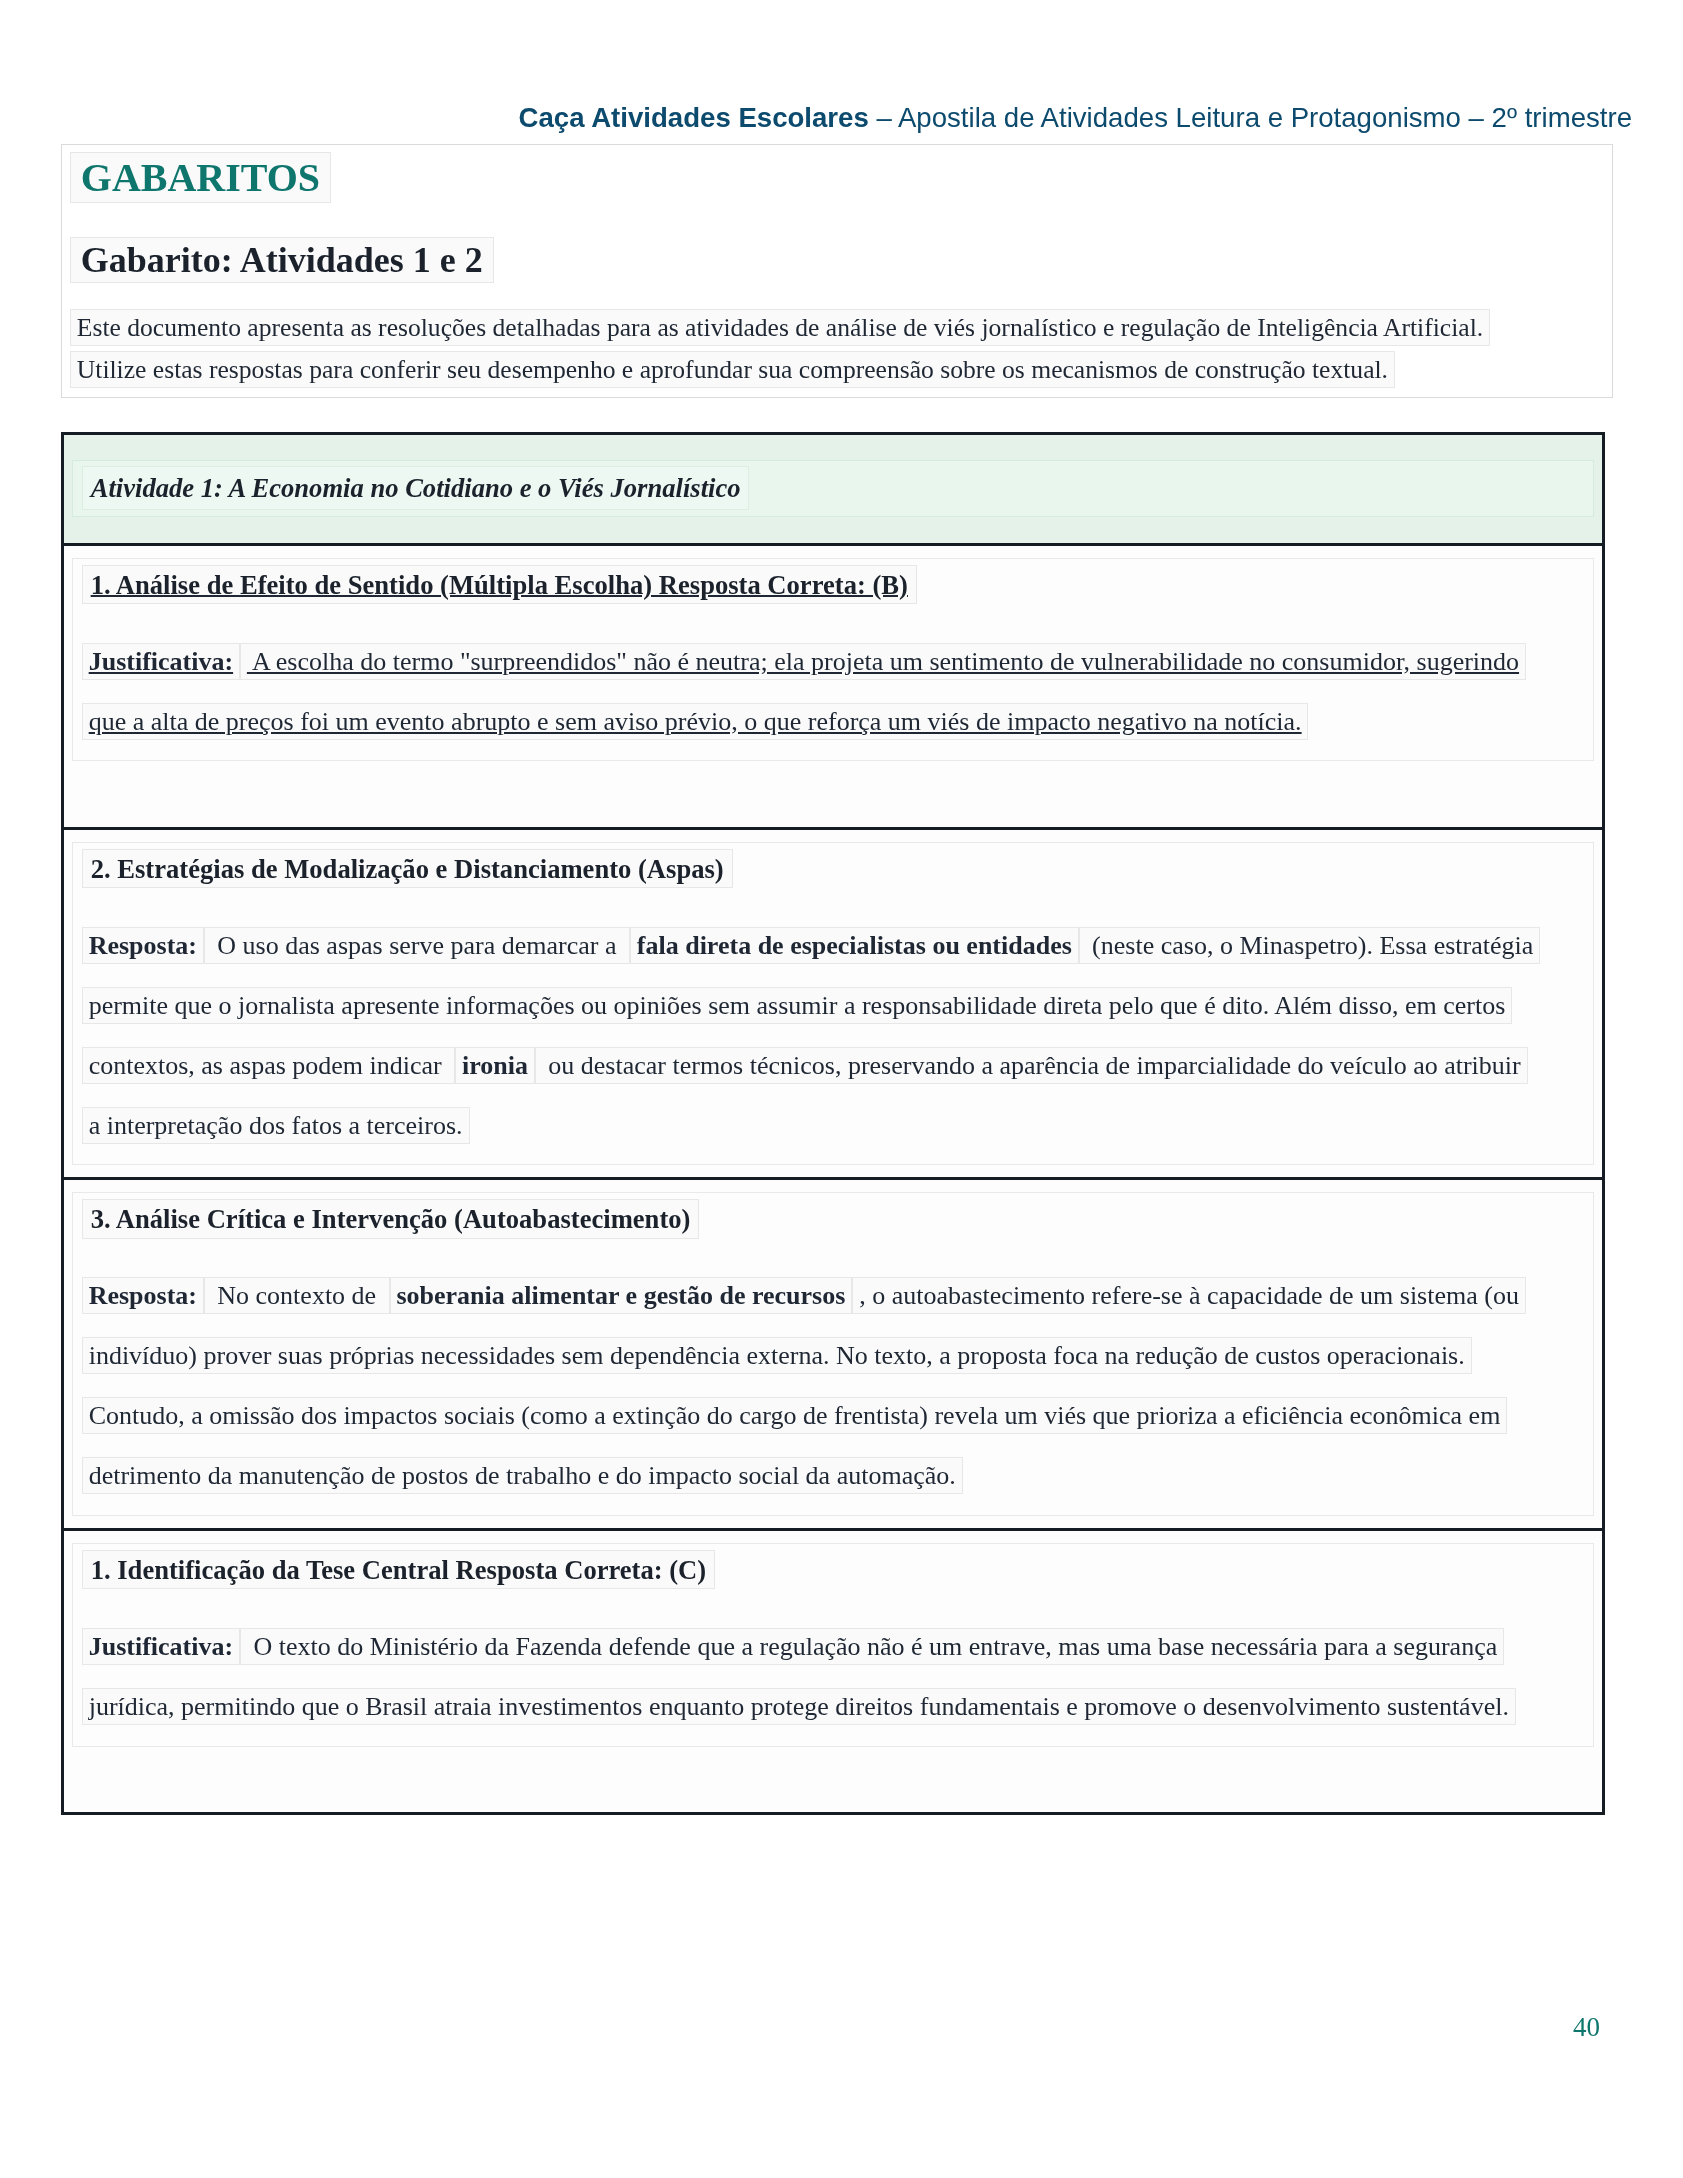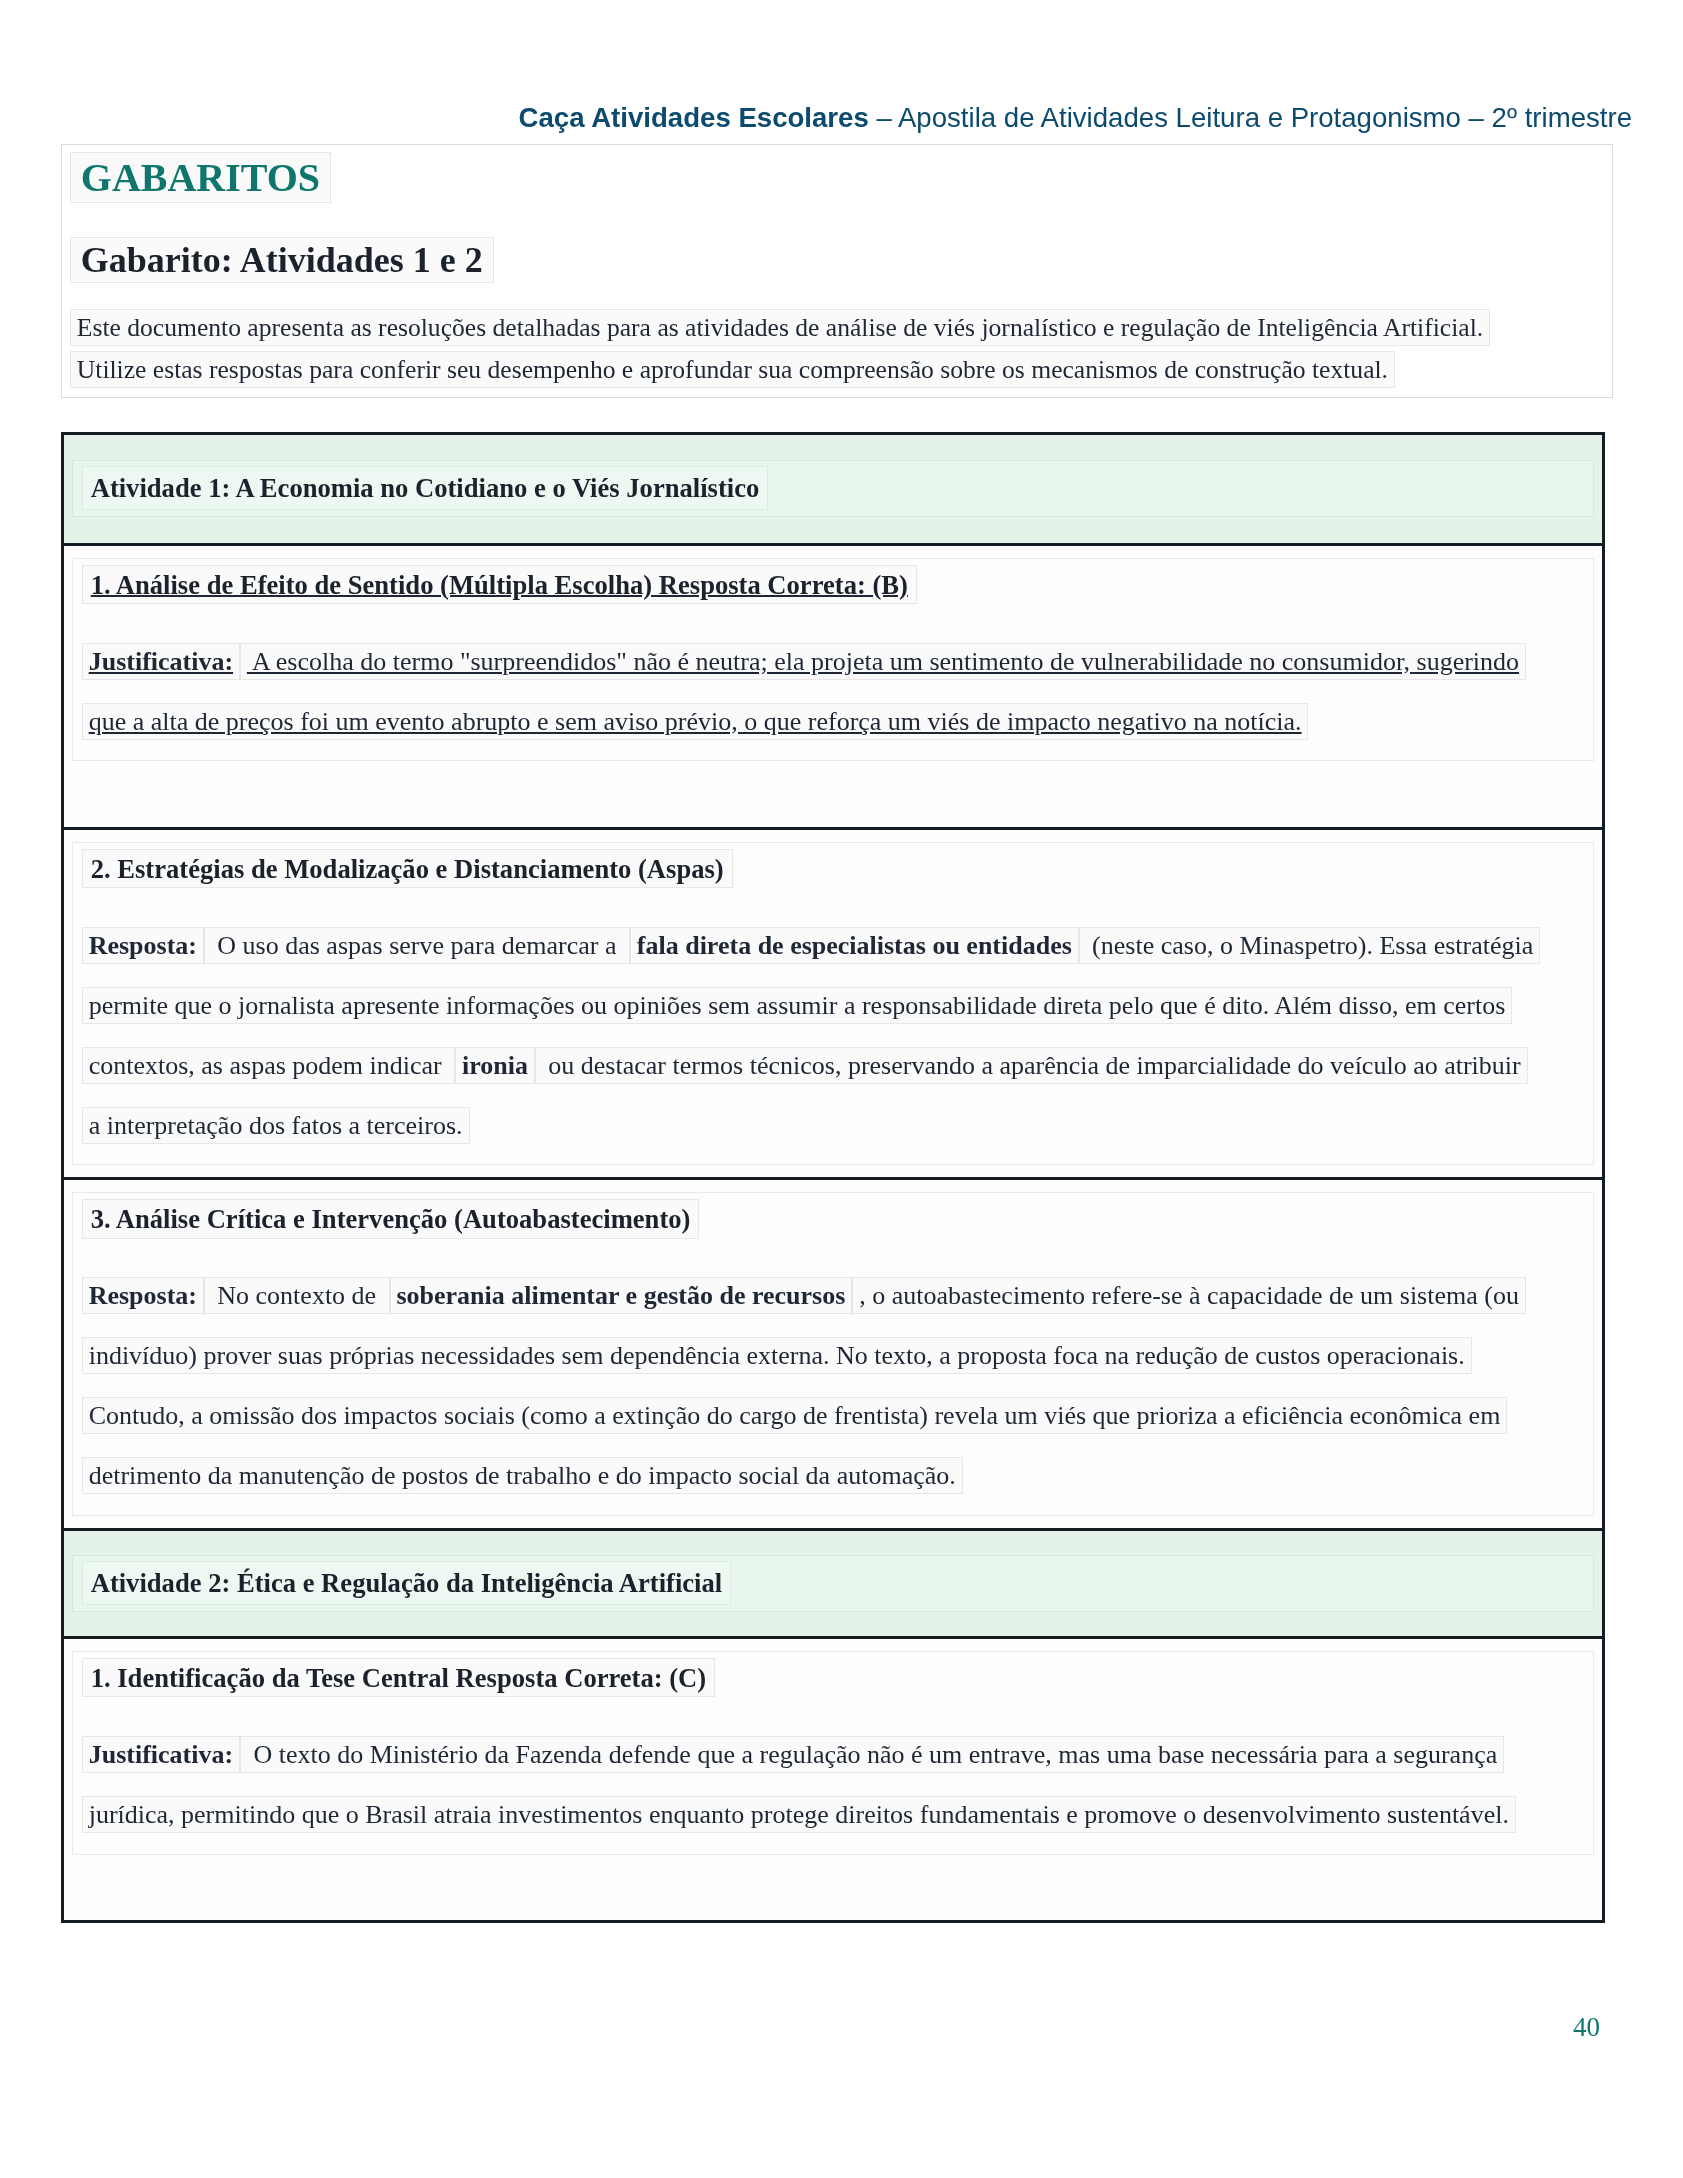--- a/index.html
+++ b/index.html
@@ -61,21 +61,21 @@
     background:#fdfdfe;
   }
   .row{padding:11.8px 7.9px;background:#fdfdfe;}
   .row + .row{border-top:3.9px solid #151c24;}
   .row.green{
     background:#e4f2ea;
     display:flex;align-items:center;
     min-height:108px;
     padding:9.9px 7.9px;
   }
-  .r1{min-height:108px;}
+  .r1{min-height:108px;font-style:italic;}
   .r2{min-height:284px;text-decoration:underline;}
   .r3{min-height:332px;}
   .r4{min-height:321px;}
   .r5{min-height:110px;}
   .r6{min-height:284px;}
 
   .cellbox{
     border:1px solid #e9e9e9;
     background:#fdfdfd;
     padding:8.9px 8.9px;
@@ -166,25 +166,20 @@
 
   <div class="row r4">
     <div class="cellbox">
       <div class="qheading">
         <span class="run">3. Análise Crítica e Intervenção (Autoabastecimento)</span>
       </div>
       <p class="body"><span class="run b">Resposta:</span><span class="run"> No contexto de </span><span class="run b">soberania alimentar e gestão de recursos</span><span class="run">, o autoabastecimento refere-se à capacidade de um sistema (ou indivíduo) prover suas próprias necessidades sem dependência externa. No texto, a proposta foca na redução de custos operacionais. Contudo, a omissão dos impactos sociais (como a extinção do cargo de frentista) revela um viés que prioriza a eficiência econômica em detrimento da manutenção de postos de trabalho e do impacto social da automação.</span></p>
     </div>
   </div>
 
-  <div class="row green r5">
-    <div class="cellbox">
-      <span class="run">Atividade 2: Ética e Regulação da Inteligência Artificial</span>
-    </div>
-  </div>
 
   <div class="row r6">
     <div class="cellbox">
       <div class="qheading">
         <span class="run">1. Identificação da Tese Central Resposta Correta: (C)</span>
       </div>
       <p class="body"><span class="run b">Justificativa:</span><span class="run"> O texto do Ministério da Fazenda defende que a regulação não é um entrave, mas uma base necessária para a segurança jurídica, permitindo que o Brasil atraia investimentos enquanto protege direitos fundamentais e promove o desenvolvimento sustentável.</span></p>
     </div>
   </div>
 

